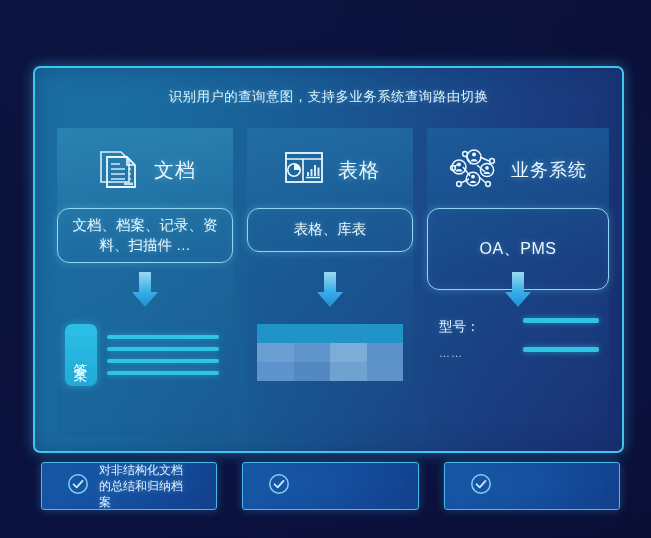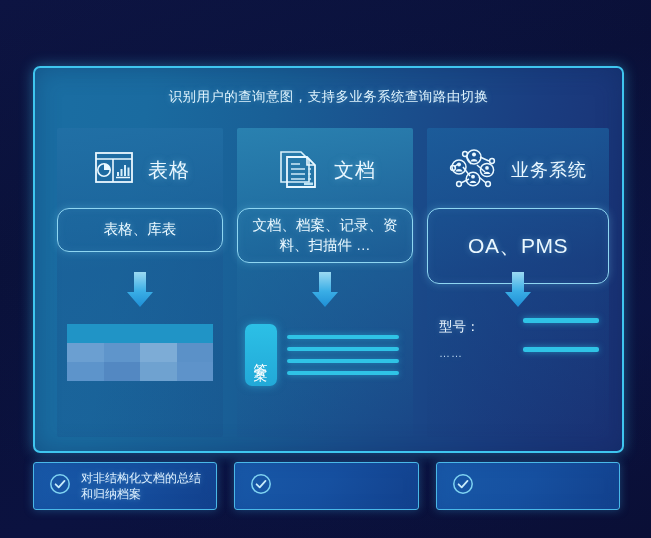--- a/index.html
+++ b/index.html
@@ -73,21 +73,21 @@
     color:#eaf8ff;
     font-size:14.5px;
     line-height:1.35;
     text-align:center;
     padding:7px 6px;
     box-shadow:0 0 8px rgba(120,215,245,.3), inset 0 0 10px rgba(120,200,240,.10);
     text-shadow:0 0 6px rgba(150,225,250,.4);
   }
   .pill-1{width:162px;}
   .pill-2{width:152px;padding:11px 6px;}
-  .pill-3{width:168px;padding:23px 6px;font-size:21px;letter-spacing:.5px;}
+  .pill-3{width:168px;padding:29px 6px;font-size:16px;letter-spacing:.5px;}
 
   
   .arrow{position:absolute;left:50%;transform:translateX(-50%);}
 
   
   .res1{position:absolute;left:8px;right:8px;top:196px;display:flex;align-items:center;gap:10px;}
   .ans-box{
     width:32px;height:62px;border-radius:7px;
     background:linear-gradient(180deg,#2cc0e6 0%,#22a9d8 100%);
     color:#ffffff;font-size:14px;
@@ -122,103 +122,44 @@
   .flab.dots{font-size:11px;color:#bcd9ef;letter-spacing:1px;}
   .fval{flex:1;height:5px;border-radius:2px;background:#2fc3e6;box-shadow:0 0 6px rgba(50,200,235,.55);max-width:112px;}
 
   
   .footer{
     position:absolute;left:33px;top:462px;width:587px;height:48px;
     display:flex;gap:17px;
   }
   .fcard{
     flex:1;display:flex;align-items:center;gap:9px;
-    padding:0 14px;
+    padding:0 24px;
     border:1.4px solid #4ab8e8;
     border-radius:3px;
     background:linear-gradient(120deg,#1859a8 0%,#1650a0 50%,#12408c 100%);
     box-shadow:0 0 10px rgba(60,170,230,.35), inset 0 0 14px rgba(20,70,150,.4);
+    margin-left:8px;
   }
   .fcard .check{flex:0 0 auto;}
   .fcard .ftxt{
     color:#dff1ff;font-size:12px;line-height:1.35;
     text-shadow:0 0 6px rgba(130,215,250,.45);
   }
 </style>
 </head>
 <body>
 
 <div class="stage">
 
 
   <div class="panel">
 
     <div class="panel-sub">识别用户的查询意图，支持多业务系统查询路由切换</div>
 
     <div class="cols">
-
-      <div class="col col-2">
-        <div class="col-head">
-          <span class="ico">
-            <svg width="48" height="48" viewBox="0 0 48 48" fill="none">
-              <rect x="6" y="9" width="36" height="29" stroke="#eaf8ff" stroke-width="1.8" fill="none"></rect>
-              <line x1="6" y1="15" x2="42" y2="15" stroke="#eaf8ff" stroke-width="1.6"></line>
-              <line x1="23" y1="15" x2="23" y2="38" stroke="#eaf8ff" stroke-width="1.6"></line>
-              <circle cx="14" cy="26" r="6.2" stroke="#eaf8ff" stroke-width="1.6" fill="none"></circle>
-              <path d="M14 26 L14 19.8 A6.2 6.2 0 0 1 20.2 26 z" fill="#eaf8ff"></path>
-              <rect x="27" y="28" width="2" height="4" fill="#d6eefa"></rect>
-              <rect x="30.5" y="25" width="2" height="7" fill="#d6eefa"></rect>
-              <rect x="34" y="21" width="2" height="11" fill="#d6eefa"></rect>
-              <rect x="37.5" y="23.5" width="2" height="8.5" fill="#d6eefa"></rect>
-              <line x1="26" y1="33.5" x2="40" y2="33.5" stroke="#eaf8ff" stroke-width="1.3"></line>
-            </svg>
-          </span>
-          <span class="cname">表格</span>
-        </div>
-
-        <div class="pill pill-2">表格、库表</div>
-
-        <span class="arrow" style="top:142px">
-          <svg width="34" height="40" viewBox="0 0 34 40">
-            <defs>
-              <linearGradient id="ag2" x1="0" y1="0" x2="0" y2="1">
-                <stop offset="0%" stop-color="#9bd9f2"></stop>
-                <stop offset="55%" stop-color="#3aaee6"></stop>
-                <stop offset="100%" stop-color="#1e8fd6"></stop>
-              </linearGradient>
-            </defs>
-            <path d="M11 2 h12 v20 h7 L17 37 L4 22 h7 z" fill="url(#ag2)"></path>
-          </svg>
-        </span>
-
-        <div class="res2">
-          <table class="tbl">
-            <tbody>
-                <tr class="hd">
-                  <td></td>
-                  <td></td>
-                  <td></td>
-                  <td></td>
-                </tr>
-            <tr class="r1">
-                  <td></td>
-                  <td></td>
-                  <td></td>
-                  <td></td>
-                </tr>
-            <tr class="r2">
-                  <td></td>
-                  <td></td>
-                  <td></td>
-                  <td></td>
-                </tr>
-          </tbody>
-            </table>
-        </div>
-      </div>
 
       <div class="col col-1">
         <div class="col-head">
           <span class="ico">
             <svg width="50" height="50" viewBox="0 0 50 50" fill="none">
               <path d="M7 9 h20 l8 8 v22 h-28 z" stroke="#d8f0fb" stroke-width="1.6" fill="none"></path>
               <path d="M13 14 h20 l8 8 v22 h-28 z" stroke="#eaf8ff" stroke-width="1.8" fill="none"></path>
               <path d="M33 14 v8 h8" stroke="#eaf8ff" stroke-width="1.6" fill="none"></path>
               <line x1="17" y1="21" x2="26" y2="21" stroke="#cfeaf8" stroke-width="1.3"></line>
               <line x1="17" y1="26" x2="31" y2="26" stroke="#cfeaf8" stroke-width="1.3"></line>
@@ -249,20 +190,80 @@
         </span>
 
         <div class="res1">
           <div class="ans-box">答案</div>
           <div class="lines">
             <i></i>
             <i></i>
             <i></i>
             <i></i>
           </div>
+        </div>
+      </div>
+
+      <div class="col col-2">
+        <div class="col-head">
+          <span class="ico">
+            <svg width="48" height="48" viewBox="0 0 48 48" fill="none">
+              <rect x="6" y="9" width="36" height="29" stroke="#eaf8ff" stroke-width="1.8" fill="none"></rect>
+              <line x1="6" y1="15" x2="42" y2="15" stroke="#eaf8ff" stroke-width="1.6"></line>
+              <line x1="23" y1="15" x2="23" y2="38" stroke="#eaf8ff" stroke-width="1.6"></line>
+              <circle cx="14" cy="26" r="6.2" stroke="#eaf8ff" stroke-width="1.6" fill="none"></circle>
+              <path d="M14 26 L14 19.8 A6.2 6.2 0 0 1 20.2 26 z" fill="#eaf8ff"></path>
+              <rect x="27" y="28" width="2" height="4" fill="#d6eefa"></rect>
+              <rect x="30.5" y="25" width="2" height="7" fill="#d6eefa"></rect>
+              <rect x="34" y="21" width="2" height="11" fill="#d6eefa"></rect>
+              <rect x="37.5" y="23.5" width="2" height="8.5" fill="#d6eefa"></rect>
+              <line x1="26" y1="33.5" x2="40" y2="33.5" stroke="#eaf8ff" stroke-width="1.3"></line>
+            </svg>
+          </span>
+          <span class="cname">表格</span>
+        </div>
+
+        <div class="pill pill-2">表格、库表</div>
+
+        <span class="arrow" style="top:142px">
+          <svg width="34" height="40" viewBox="0 0 34 40">
+            <defs>
+              <linearGradient id="ag2" x1="0" y1="0" x2="0" y2="1">
+                <stop offset="0%" stop-color="#9bd9f2"></stop>
+                <stop offset="55%" stop-color="#3aaee6"></stop>
+                <stop offset="100%" stop-color="#1e8fd6"></stop>
+              </linearGradient>
+            </defs>
+            <path d="M11 2 h12 v20 h7 L17 37 L4 22 h7 z" fill="url(#ag2)"></path>
+          </svg>
+        </span>
+
+        <div class="res2">
+          <table class="tbl">
+            <tbody>
+                <tr class="hd">
+                  <td></td>
+                  <td></td>
+                  <td></td>
+                  <td></td>
+                </tr>
+            <tr class="r1">
+                  <td></td>
+                  <td></td>
+                  <td></td>
+                  <td></td>
+                </tr>
+            <tr class="r2">
+                  <td></td>
+                  <td></td>
+                  <td></td>
+                  <td></td>
+                </tr>
+          </tbody>
+            </table>
         </div>
       </div>
 
       <div class="col col-3">
         <div class="col-head">
           <span class="ico">
             <svg width="52" height="50" viewBox="0 0 52 50" fill="none">
               <g stroke="#eaf8ff" stroke-width="1.5" fill="none">
                 <line x1="17" y1="13" x2="22" y2="21"></line>
                 <line x1="28" y1="22" x2="36" y2="29"></line>

